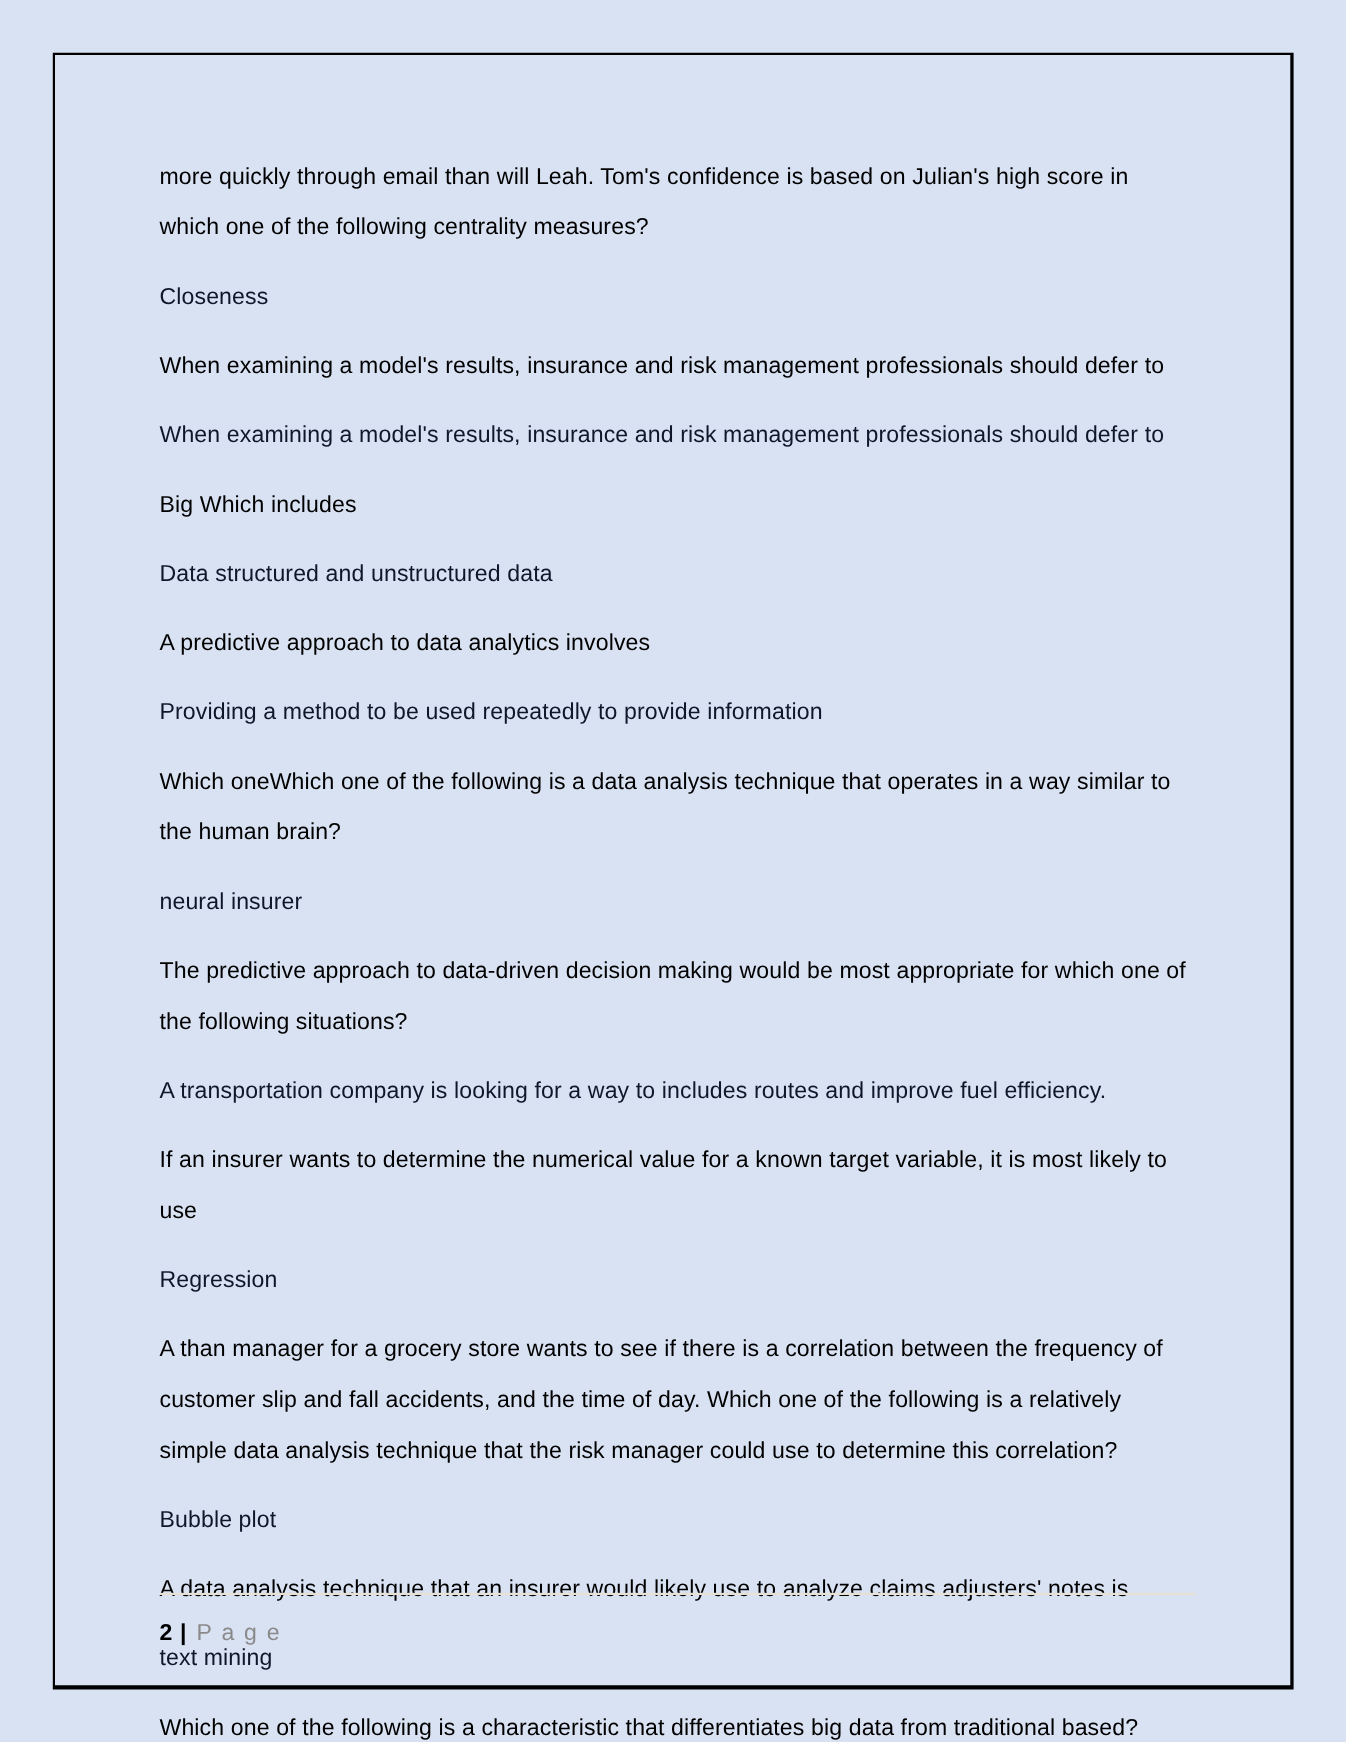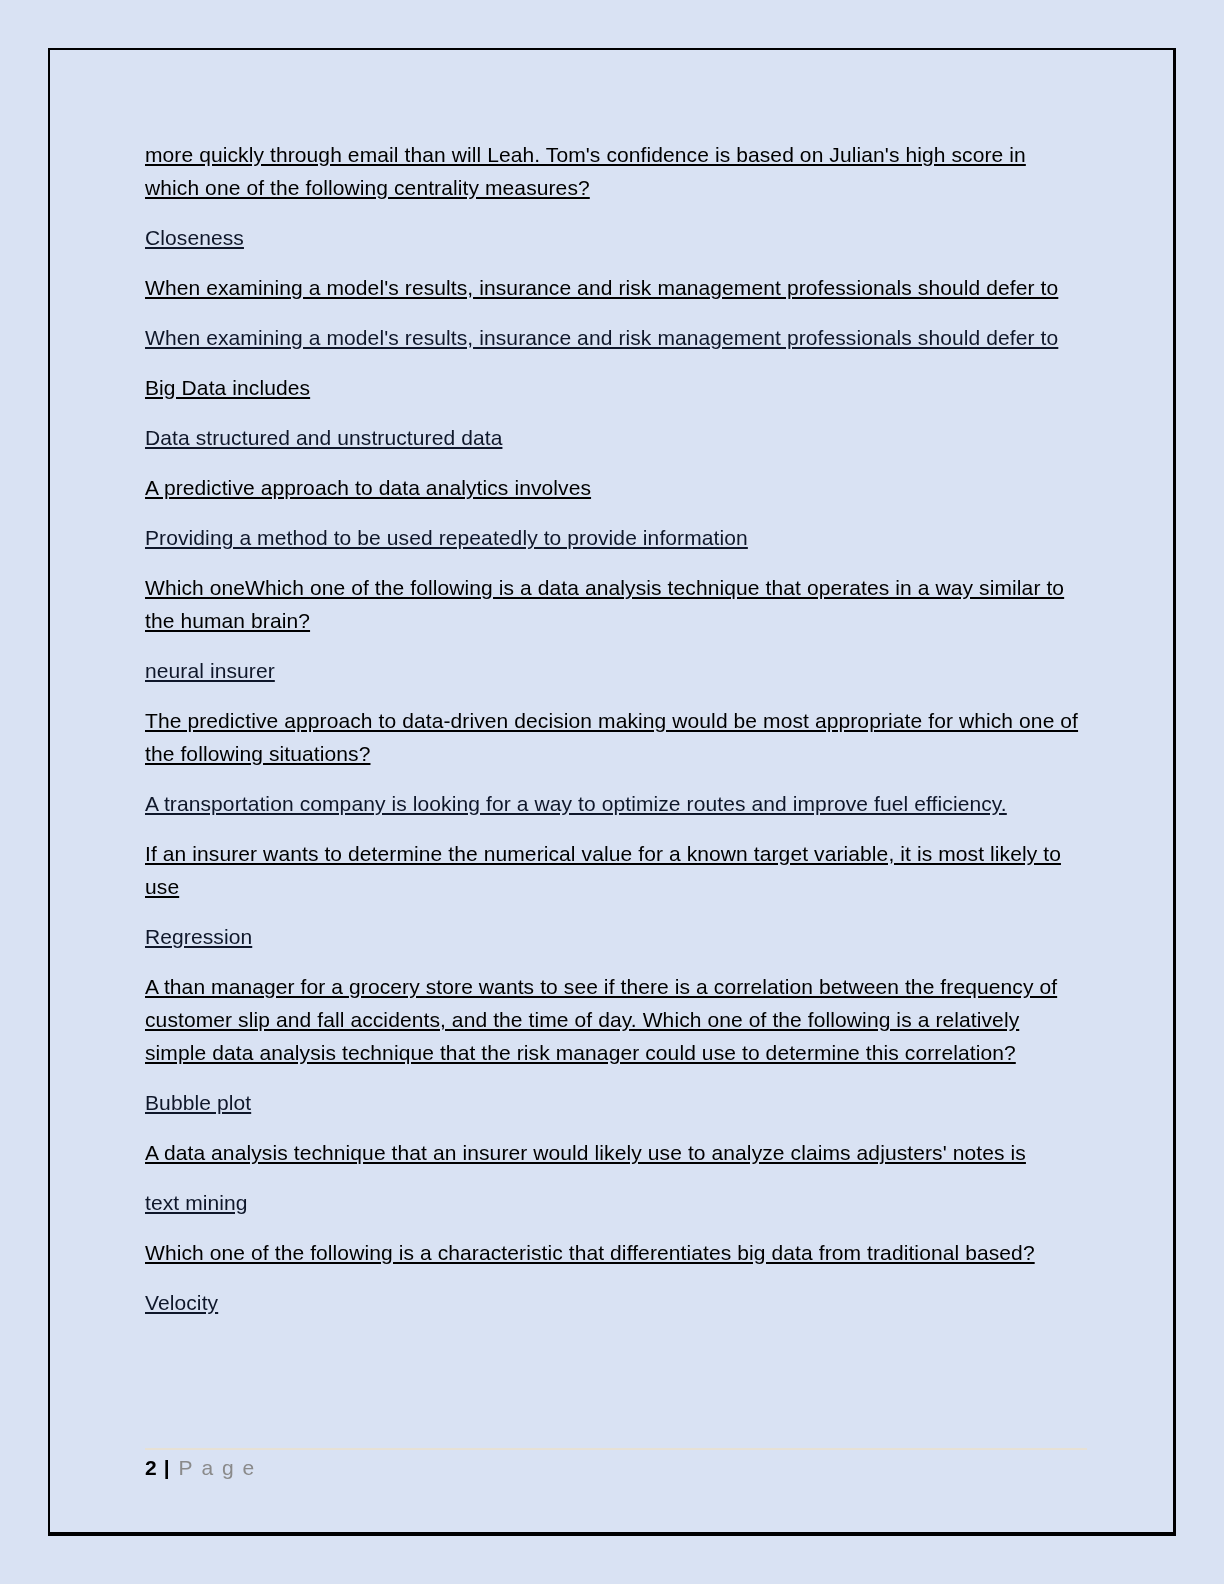--- a/index.html
+++ b/index.html
@@ -25,33 +25,32 @@
   }
   .content {
     position: absolute;
     left: 95px;
     top: 88px;
     width: 938px;
   }
   .content p {
     margin: 0 0 17px 0;
     font-size: 21px;
-    line-height: 33px;
+    line-height: 46px;
     letter-spacing: 0.1px;
-    text-decoration: underline;
   }
   .content p.question { color: #000000; }
   .content p.answer   { color: #0f172a; }
   .footer {
     position: absolute;
     left: 95px;
     top: 1398px;
     width: 942px;
     border-top: 2px solid #e7e1d5;
-    padding-top: 6px;
+    padding-top: 23px;
     font-size: 21px;
     color: #000000;
     white-space: nowrap;
   }
   .footer .page-num {
     font-weight: bold;
     color: #000000;
   }
   .footer .separator {
     margin: 0 9px 0 7px;
@@ -65,28 +64,28 @@
 </style>
 </head>
 <body>
 
 <div class="page">
   <div class="content">
       <p class="question">more quickly through email than will Leah. Tom's confidence is based on Julian's high score in which one of the following centrality measures?</p>
       <p class="answer">Closeness</p>
       <p class="question">When examining a model's results, insurance and risk management professionals should defer to</p>
       <p class="answer">When examining a model's results, insurance and risk management professionals should defer to</p>
-      <p class="question">Big Data includes</p>
+      <p class="question">Big Which includes</p>
       <p class="answer">Data structured and unstructured data</p>
       <p class="question">A predictive approach to data analytics involves</p>
       <p class="answer">Providing a method to be used repeatedly to provide information</p>
       <p class="question">Which oneWhich one of the following is a data analysis technique that operates in a way similar to the human brain?</p>
       <p class="answer">neural insurer</p>
       <p class="question">The predictive approach to data-driven decision making would be most appropriate for which one of the following situations?</p>
-      <p class="answer">A transportation company is looking for a way to optimize routes and improve fuel efficiency.</p>
+      <p class="answer">A transportation company is looking for a way to includes routes and improve fuel efficiency.</p>
       <p class="question">If an insurer wants to determine the numerical value for a known target variable, it is most likely to use</p>
       <p class="answer">Regression</p>
       <p class="question">A than manager for a grocery store wants to see if there is a correlation between the frequency of customer slip and fall accidents, and the time of day. Which one of the following is a relatively simple data analysis technique that the risk manager could use to determine this correlation?</p>
       <p class="answer">Bubble plot</p>
       <p class="question">A data analysis technique that an insurer would likely use to analyze claims adjusters' notes is</p>
       <p class="answer">text mining</p>
       <p class="question">Which one of the following is a characteristic that differentiates big data from traditional based?</p>
       <p class="answer">Velocity</p>
     </div>
   <div class="footer">

